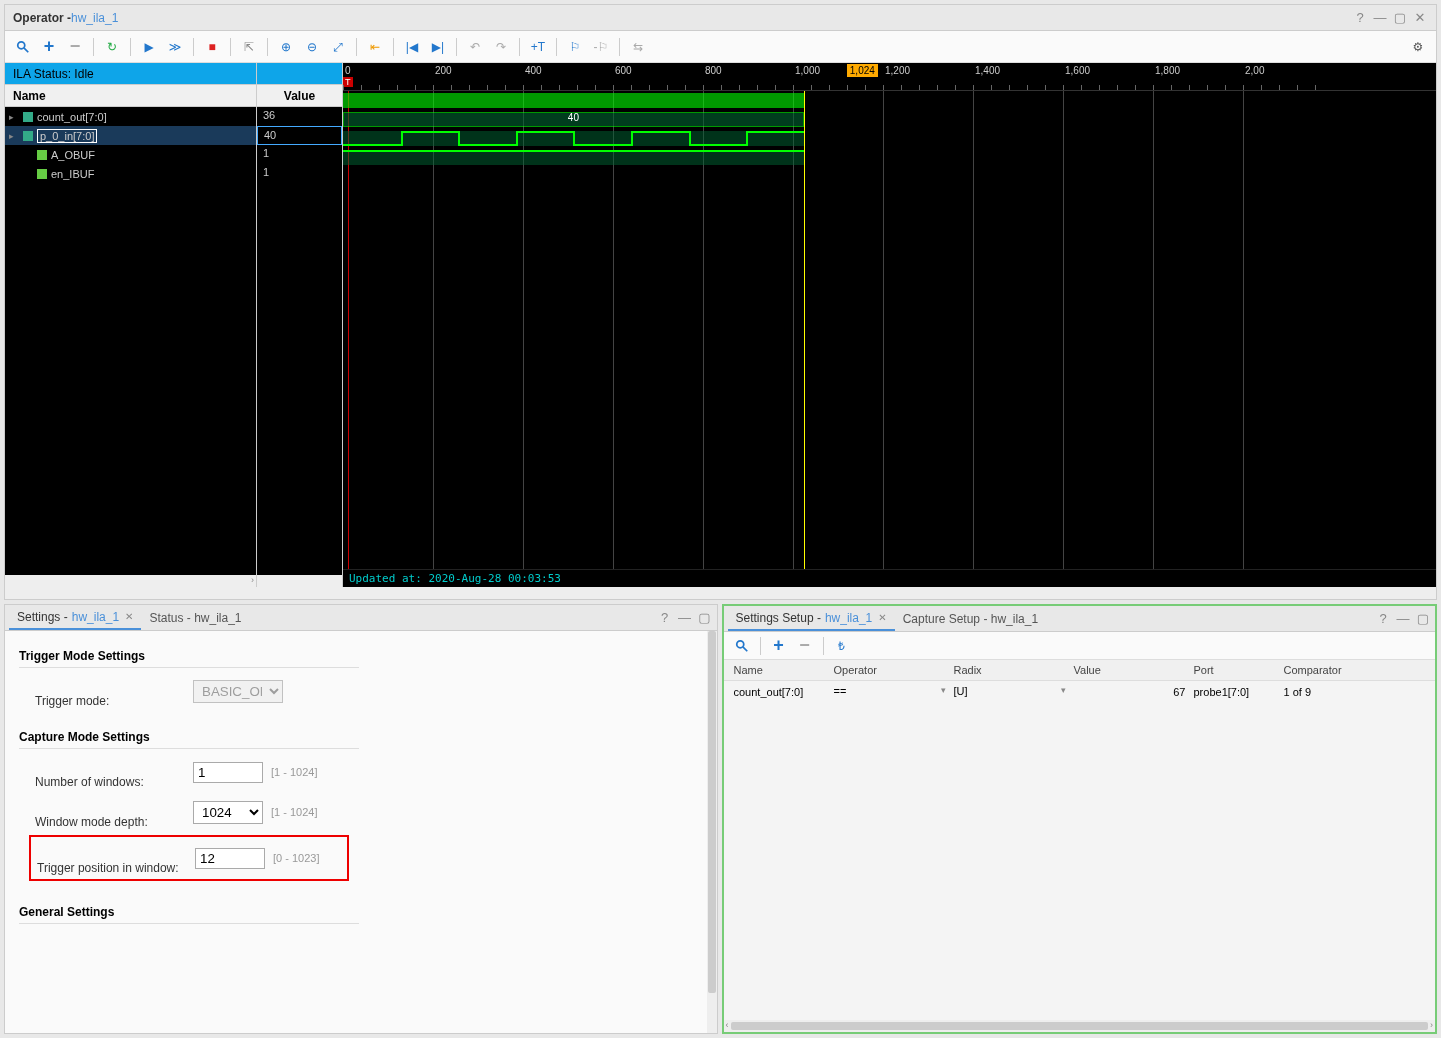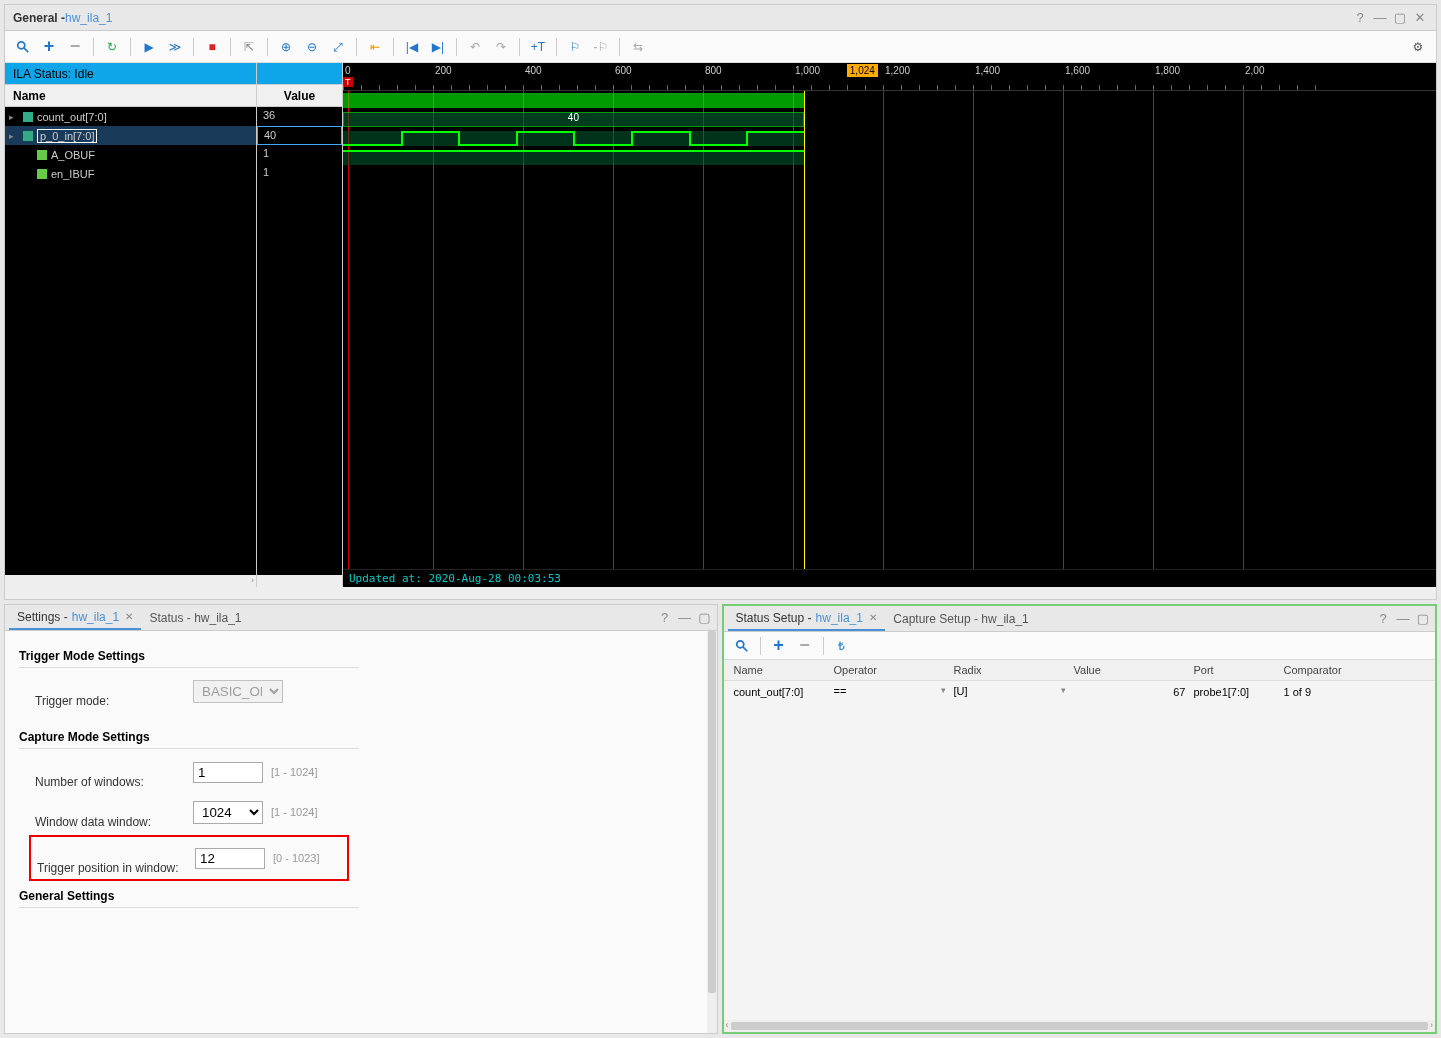--- a/index.html
+++ b/index.html
@@ -76,21 +76,21 @@
 .dd .chev{color:#888; font-size:9px;}
 .vscroll { width:10px; background:#eee; position:absolute; right:0; top:0; bottom:0;}
 .vscroll-thumb { position:absolute; top:0; height:50%; left:1px; right:1px; background:#ccc; border-radius:2px;}
 svg.icon { width:14px; height:14px; }
 </style>
 </head>
 <body>
 
 <div class="panel" id="waveform-panel">
   <div class="panel-header">
-    <span class="title">General - </span>
+    <span class="title">Operator - </span>
     <span class="subtitle">hw_ila_1</span>
     <div class="panel-header-spacer"></div>
     <span class="win-btn">?</span>
     <span class="win-btn">—</span>
     <span class="win-btn">▢</span>
     <span class="win-btn">✕</span>
   </div>
   <div class="toolbar">
     <span class="tb-btn" style="color:#27c;">
         <svg class="icon" viewBox="0 0 16 16">
@@ -316,42 +316,42 @@
         <span class="form-label">Trigger mode:</span>
         <select class="form-select" disabled=""><option>BASIC_ONLY</option></select>
       </div>
       <div class="section-title" style="margin-top:22px;">Capture Mode Settings</div>
       <div class="form-row">
         <span class="form-label">Number of windows:</span>
         <input class="form-input" value="1" style="">
         <span class="form-hint">[1 - 1024]</span>
       </div>
       <div class="form-row">
-        <span class="form-label">Window data window:</span>
+        <span class="form-label">Window mode depth:</span>
         <select class="form-input" style="background:#fff;color:#000;"><option>1024</option></select>
         <span class="form-hint">[1 - 1024]</span>
       </div>
       <div class="highlight-box">
         <div class="form-row">
           <span class="form-label">Trigger position in window:</span>
           <input class="form-input" value="12" style="">
           <span class="form-hint">[0 - 1023]</span>
         </div>
       </div>
-      <div class="section-title" style="margin-top:8px;">General Settings</div>
+      <div class="section-title" style="margin-top:24px;">General Settings</div>
       <div class="vscroll">
           <div class="vscroll-thumb" style="height:90%;"></div>
         </div>
     </div>
   </div>
 
   <div class="panel" id="trigger-panel">
     <div class="tabs">
       <div class="tab active">
-        <span>Status Setup - </span>
+        <span>Settings Setup - </span>
           <span class="subtitle">hw_ila_1</span>
         <span class="tab-close">✕</span>
       </div>
       <div class="tab">
           <span>Capture Setup - hw_ila_1</span>
         </div>
       <div class="panel-header-spacer"></div>
       <span class="win-btn">?</span>
       <span class="win-btn">—</span>
       <span class="win-btn">▢</span>

